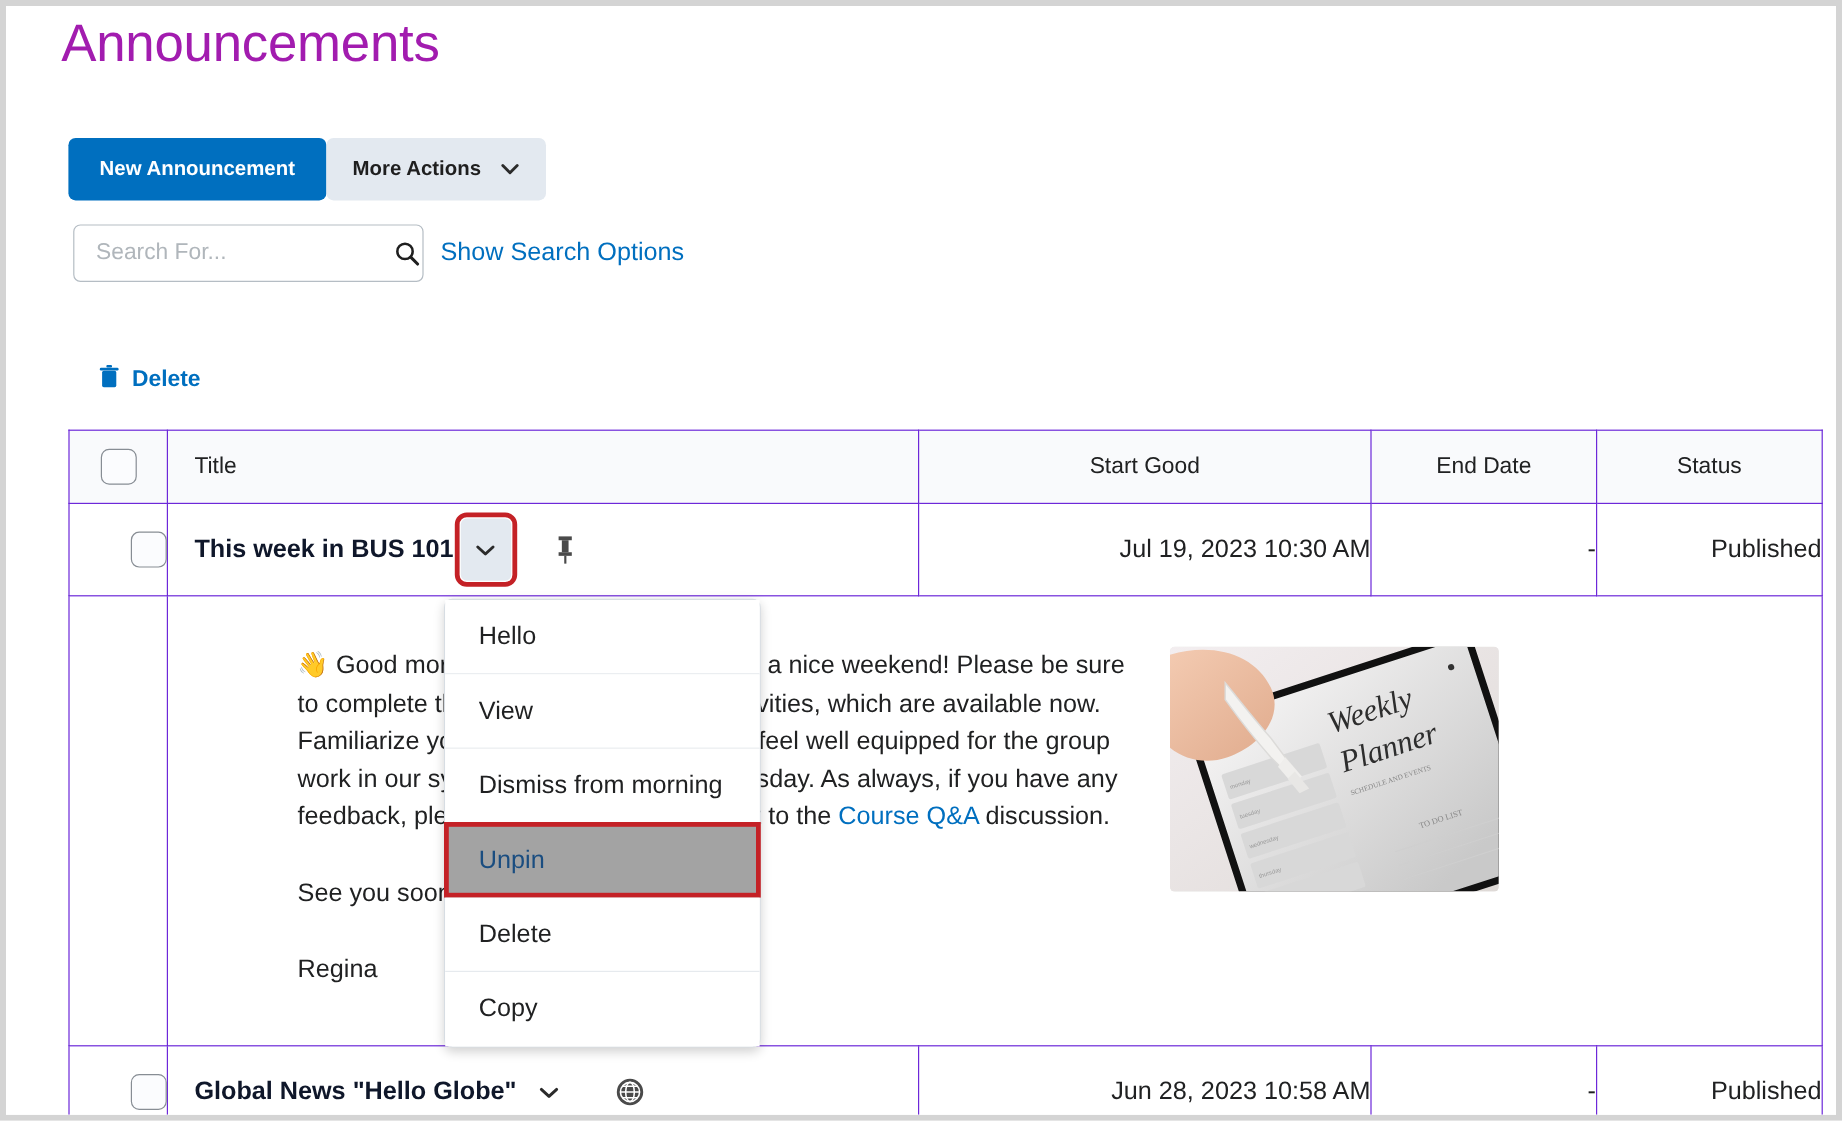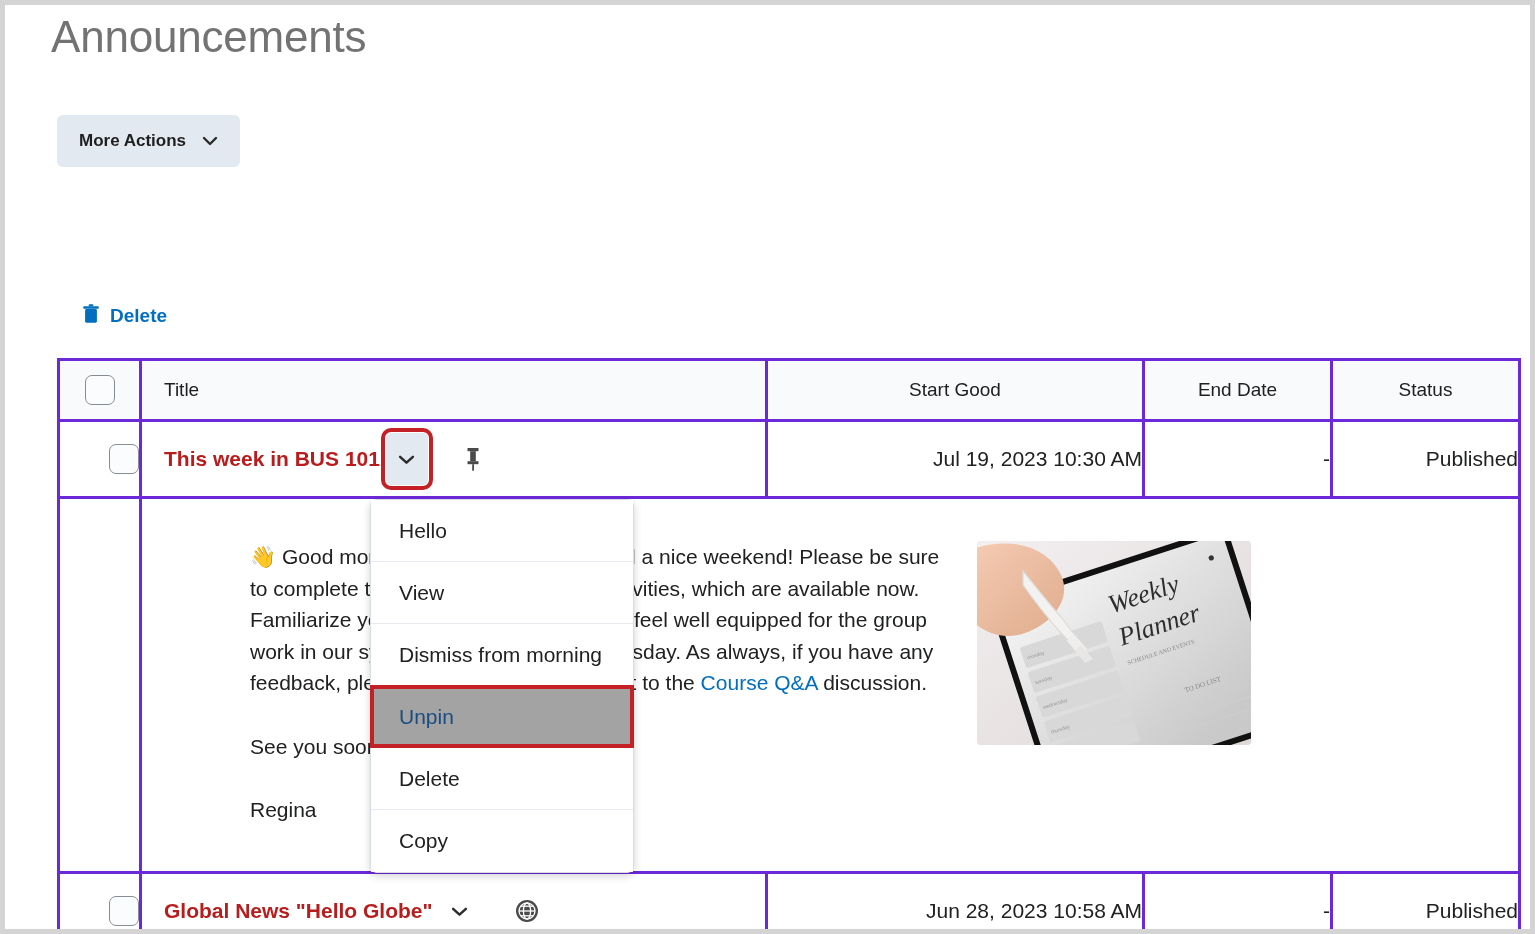--- a/index.html
+++ b/index.html
@@ -24,21 +24,21 @@
     overflow: hidden;
   }
 
   
   .page-title {
     position: absolute;
     left: 46px;
     top: 2px;
     font-size: 44px;
     font-weight: 400;
-    color: #737373;
+    color: #a21caf;
     letter-spacing: -0.2px;
     line-height: 60px;
     white-space: nowrap;
   }
 
   
   .btn-row { position: absolute; left: 52px; top: 110px; display: flex; align-items: flex-start; }
   .btn-primary {
     background: #006fbf;
     color: #ffffff;
@@ -120,21 +120,21 @@
   
   .tbl {
     position: absolute;
     left: 52px;
     top: 353px;
     width: 1427px;
     border-collapse: collapse;
     table-layout: fixed;
   }
   .tbl th, .tbl td {
-    border: 3px solid #6d28d9;
+    border: 1px solid #6d28d9;
     padding: 0;
     font-weight: normal;
   }
   .tbl thead th {
     background: #f9fafc;
     height: 61px;
     font-size: 19px;
     color: #202122;
     text-align: center;
   }
@@ -153,21 +153,21 @@
     display: inline-block;
     cursor: pointer;
     vertical-align: middle;
   }
   .cell-center { text-align: right; }
 
   .row-main td { height: 77px; }
   .title-cell { padding-left: 22px !important; }
   .title-wrap { display: flex; align-items: center; }
   .title-link {
-    color: #b91c1c;
+    color: #0f172a;
     font-size: 21px;
     font-weight: bold;
     cursor: pointer;
     white-space: nowrap;
   }
   .caret-btn {
     margin-left: 6px;
     width: 42px; height: 52px;
     background: #e3e9f0;
     border: none;
@@ -259,30 +259,43 @@
 </style>
 </head>
 <body>
 
 <div id="page">
   <div class="inner">
 
     <div class="page-title">Announcements</div>
 
     <div class="btn-row">
+      <button class="btn-primary">New Announcement</button>
       <button class="btn-secondary">
         <span>More Actions</span>
         <span class="chev">
           <svg viewBox="0 0 16 16" width="16" height="16">
               <path d="M2 5 L8 11 L14 5" fill="none" stroke="#2b2b2b" stroke-width="2.4" stroke-linecap="round" stroke-linejoin="round"></path>
             </svg>
         </span>
       </button>
     </div>
 
+    <div class="search-row">
+      <div class="search-box">
+        <input type="text" placeholder="Search For..." style="">
+        <span class="search-ico">
+          <svg viewBox="0 0 24 24" width="24" height="24">
+            <circle cx="10.5" cy="10.5" r="6.4" fill="none" stroke="#1f1f1f" stroke-width="2.1"></circle>
+            <line x1="15.3" y1="15.3" x2="21" y2="21" stroke="#1f1f1f" stroke-width="2.6" stroke-linecap="round"></line>
+          </svg>
+        </span>
+      </div>
+      <span class="show-search">Show Search Options</span>
+    </div>
 
     <div class="delete-row">
       <span>
         <svg viewBox="0 0 22 24" width="20" height="22">
           <rect x="4.5" y="6.5" width="13" height="15" rx="1.6" fill="#006fbf"></rect>
           <rect x="2.4" y="3.6" width="17.2" height="2.6" rx="1.2" fill="#006fbf"></rect>
           <rect x="8.4" y="1.2" width="5.2" height="2.3" rx="1" fill="#006fbf"></rect>
         </svg>
       </span>
       <span class="delete-label">Delete</span>

